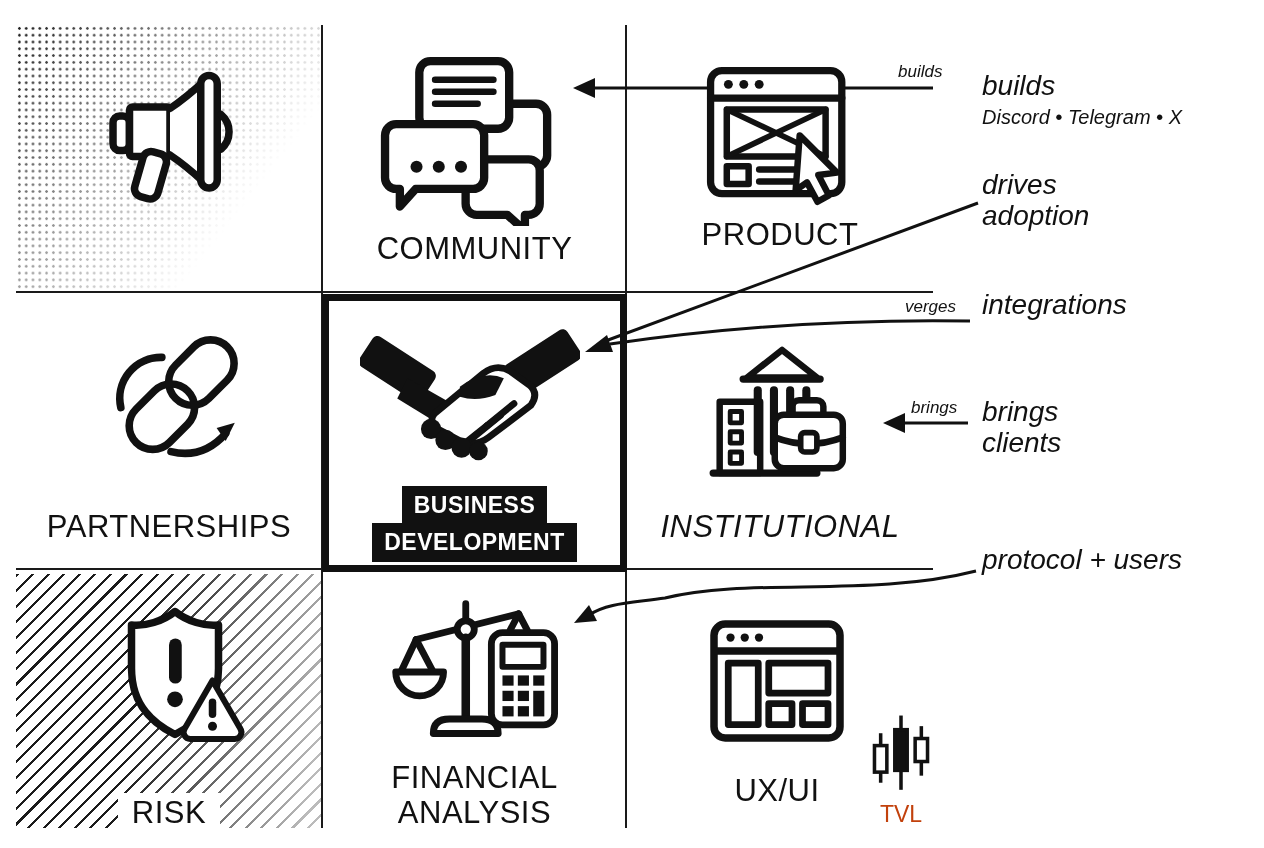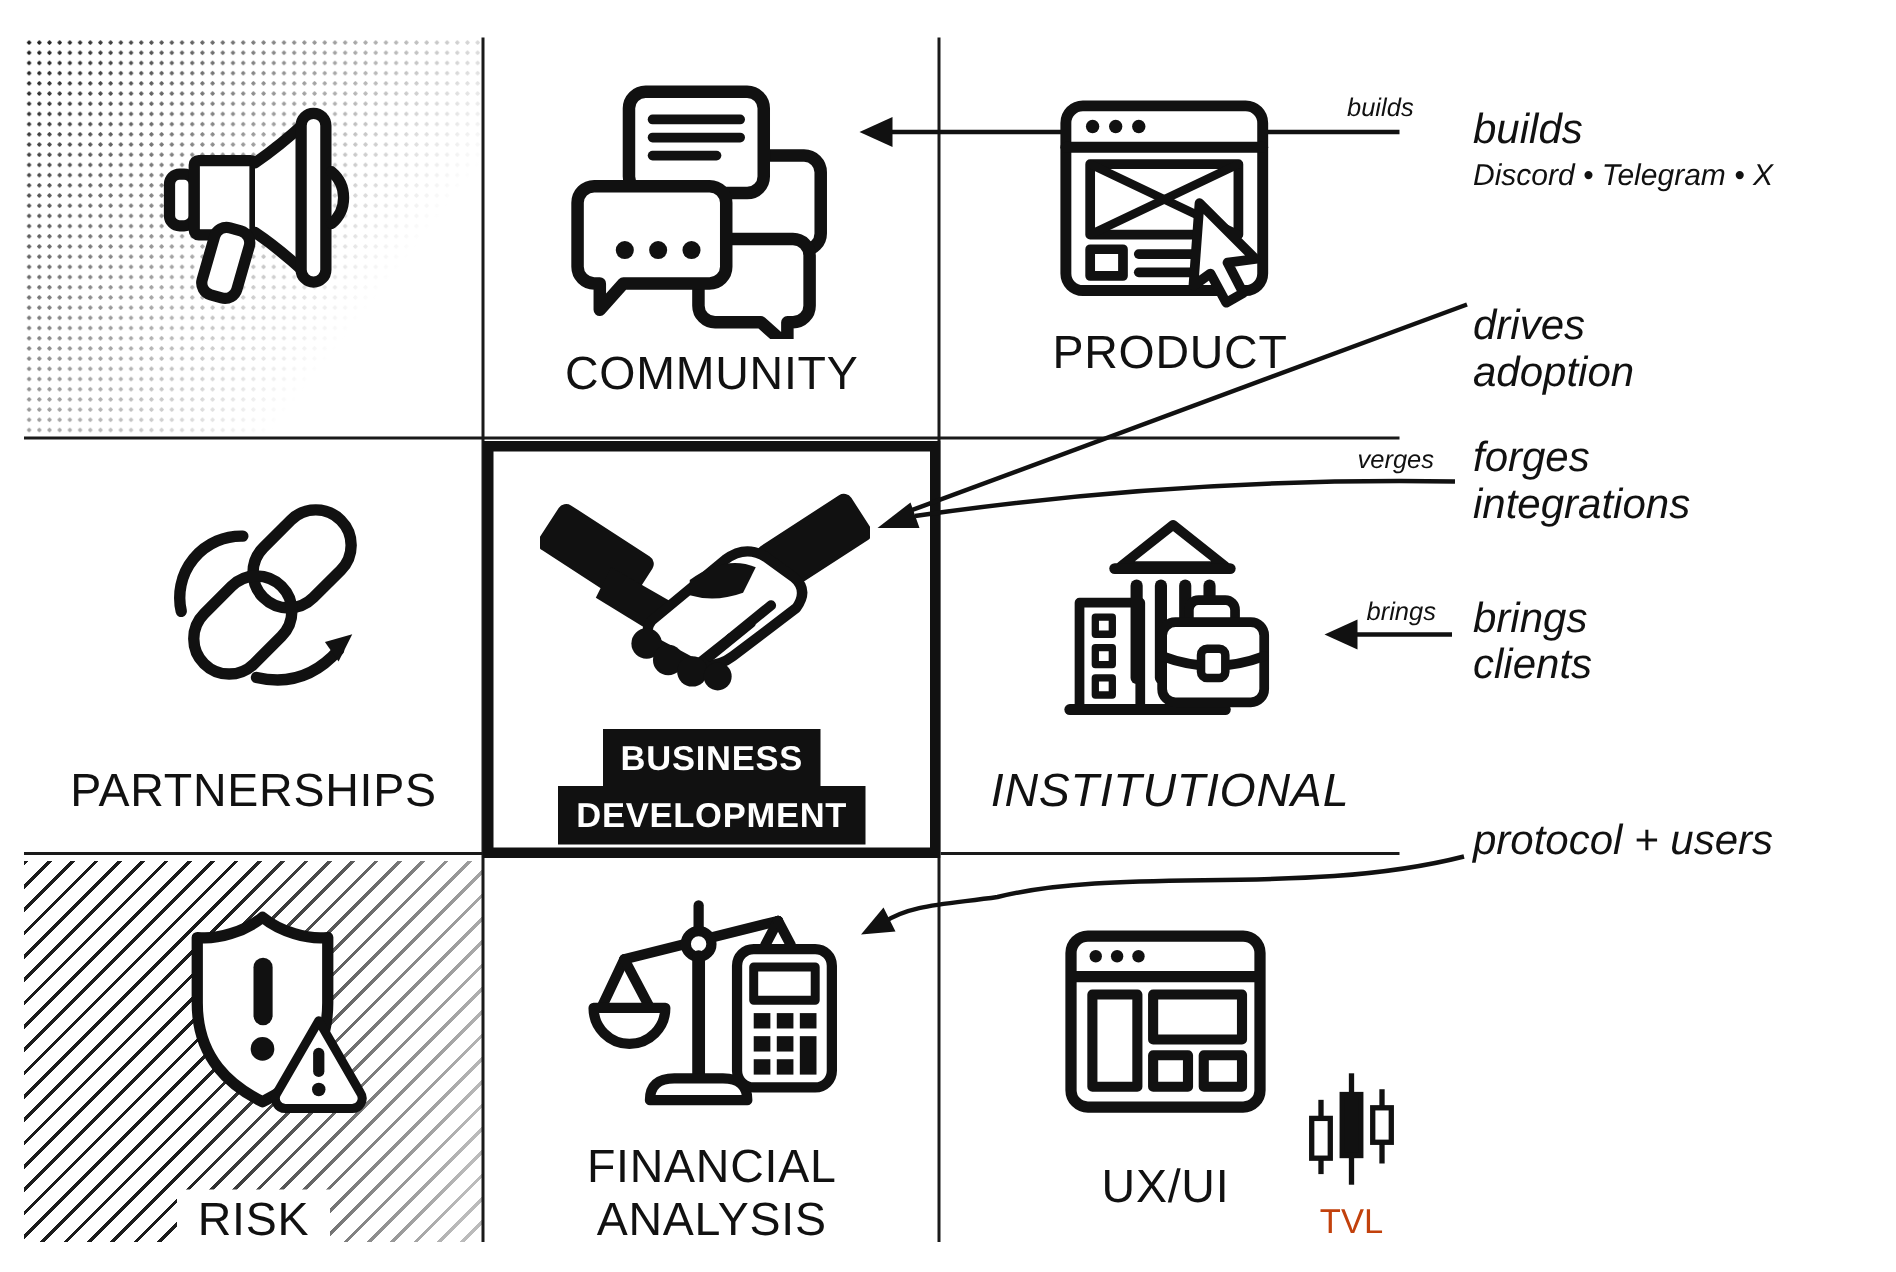--- a/index.html
+++ b/index.html
@@ -289,28 +289,27 @@
     <span>UX/UI</span>
   </div>
   <div class="tvl-label" style="left:868px;top:801px;width:66px;">TVL</div>
 
   <div class="anno-small" style="left:898px;top:62px;">builds</div>
   <div class="anno" style="left:982px;top:70px;font-weight:500;">
     <span>builds</span>
   </div>
   <div class="anno anno-sub" style="left:982px;top:102px;">Discord • Telegram • X</div>
 
-  <div class="anno" style="left:982px;top:201px;">
+  <div class="anno" style="left:982px;top:169px;">
     <div>drives</div>
     <div>adoption</div>
   </div>
 
   <div class="anno-small" style="left:905px;top:297px;">verges</div>
   <div class="anno" style="left:982px;top:289px;">
-    <div>forges</div>
     <div>integrations</div>
   </div>
 
   <div class="anno-small" style="left:911px;top:398px;">brings</div>
   <div class="anno" style="left:982px;top:396px;">
     <div>brings</div>
     <div>clients</div>
   </div>
 
   <div class="anno" style="left:982px;top:544px;">

